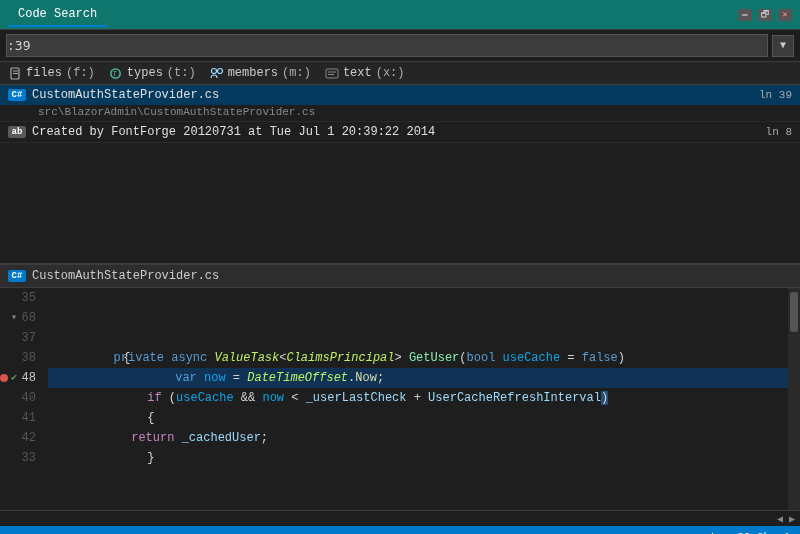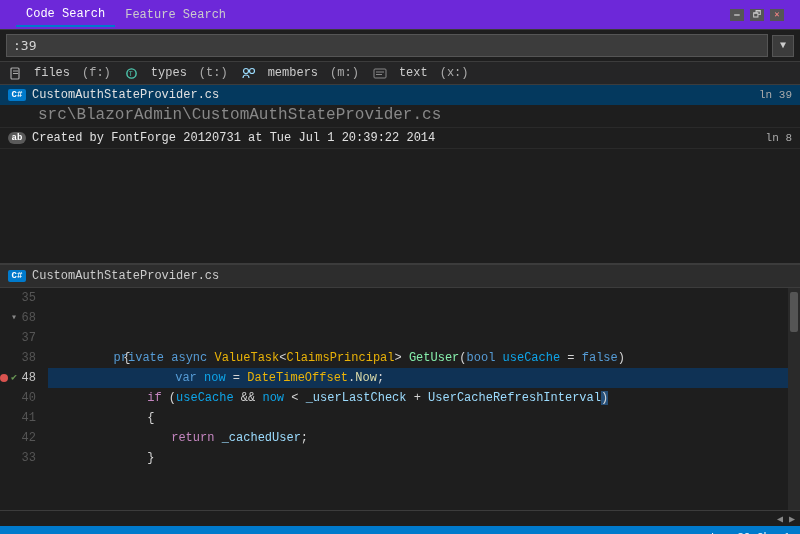--- a/index.html
+++ b/index.html
@@ -10,23 +10,23 @@
       font-family: 'Consolas', 'Courier New', monospace;
       font-size: 12px;
       color: #d4d4d4;
       overflow: hidden;
     }
 
     
     .title-bar {
       display: flex;
       align-items: center;
-      background: #6d28d9;
+      background: #0f766e;
       height: 30px;
-      padding: 0 16px;
+      padding: 0 8px;
       border-bottom: 1px solid #3c3c3c;
     }
     .title-tab {
       padding: 4px 10px;
       color: #ccc;
       cursor: pointer;
       font-size: 12px;
     }
     .title-tab.active {
       color: #fff;
@@ -58,21 +58,21 @@
       border-bottom: 1px solid #3c3c3c;
       padding: 4px 6px;
     }
     .search-input {
       flex: 1;
       background: #3c3c3c;
       border: 1px solid #555;
       color: #d4d4d4;
       font-family: 'Consolas', monospace;
       font-size: 13px;
-      padding: 3px 6px;
+      padding: 3px 0;
       outline: none;
     }
     .search-btn {
       margin-left: 4px;
       width: 22px;
       height: 22px;
       background: #3c3c3c;
       border: 1px solid #555;
       color: #ccc;
       display: flex;
@@ -87,21 +87,21 @@
       display: flex;
       align-items: center;
       background: #252526;
       padding: 4px 8px;
       gap: 14px;
       border-bottom: 1px solid #3c3c3c;
     }
     .filter-item {
       display: flex;
       align-items: flex-start;
-      gap: 12px;
+      gap: 4px;
       color: #ccc;
       font-size: 12px;
       cursor: pointer;
     }
     .filter-icon {
       width: 14px;
       height: 14px;
       display: flex;
       align-items: center;
       justify-content: center;
@@ -145,39 +145,38 @@
       font-size: 9px;
       font-weight: bold;
       padding: 1px 3px;
       border-radius: 2px;
       min-width: 18px;
       text-align: center;
     }
     .lang-badge.text {
       background: #5a5a5a;
       font-size: 9px;
-      border-radius: 6px;
     }
 
     .result-filename {
       color: #e0e0e0;
       font-size: 12px;
     }
 
     .result-line-num {
       margin-left: auto;
       color: #aaa;
       font-size: 11px;
       white-space: nowrap;
     }
 
     .result-path {
       padding: 1px 8px 3px 38px;
       color: #888;
-      font-size: 16px;
+      font-size: 11px;
     }
 
     
     .code-panel-header {
       background: #2d2d2d;
       padding: 4px 8px;
       border-bottom: 1px solid #3c3c3c;
       display: flex;
       align-items: center;
       gap: 6px;
@@ -258,21 +257,21 @@
       white-space: pre;
       font-size: 12px;
     }
     .code-line.highlighted-line {
       background: #0f3255;
     }
 
     
     .kw { color: #569cd6; }
     .kw2 { color: #c586c0; }
-    .type { color: #eab308; }
+    .type { color: #bef264; font-style: italic; }
     .method { color: #86efac; }
     .param { color: #0ea5e9; }
     .op { color: #d4d4d4; }
 
     
     .status-bar {
       background: #007acc;
       height: 22px;
       display: flex;
       align-items: center;
@@ -318,21 +317,20 @@
       font-size: 10px;
       cursor: pointer;
       padding: 0 3px;
     }
   </style>
 </head>
 <body>
 
 <div class="title-bar">
   <div class="title-tab active">Code Search</div>
-  <div class="title-tab">Feature Search</div>
   <div class="title-bar-controls">
     <div class="title-ctrl">🗕</div>
     <div class="title-ctrl">🗗</div>
     <div class="title-ctrl" style="color:#f88">✕</div>
   </div>
 </div>
 
 <div class="search-bar">
   <input class="search-input" type="text" value=":39" style="">
   <div class="search-btn">▼</div>
@@ -492,21 +490,21 @@
 
     <div class="code-line highlighted-line">
       <span style="margin-left:48px"><span class="kw2">if</span> <span class="op">(</span><span class="param">useCache</span> <span class="op">&amp;&amp;</span> <span class="param">now</span> <span class="op">&lt;</span> <span style="color:#9cdcfe">_userLastCheck</span> <span class="op">+</span> <span style="color:#9cdcfe">UserCacheRefreshInterval</span><span class="op" style="background:#264f78">)</span></span>
     </div>
 
     <div class="code-line">
       <span style="margin-left:48px"><span class="op">{</span></span>
     </div>
 
     <div class="code-line">
-      <span style="margin-left:72px"><span class="kw2">return</span> <span style="color:#9cdcfe">_cachedUser</span><span class="op">;</span></span>
+      <span style="margin-left:32px"><span class="kw2">return</span> <span style="color:#9cdcfe">_cachedUser</span><span class="op">;</span></span>
     </div>
 
     <div class="code-line">
       <span style="margin-left:48px"><span class="op">}</span></span>
     </div>
 
     <div class="code-line">&nbsp;</div>
   </div>
 
   <div class="scrollbar-right">

